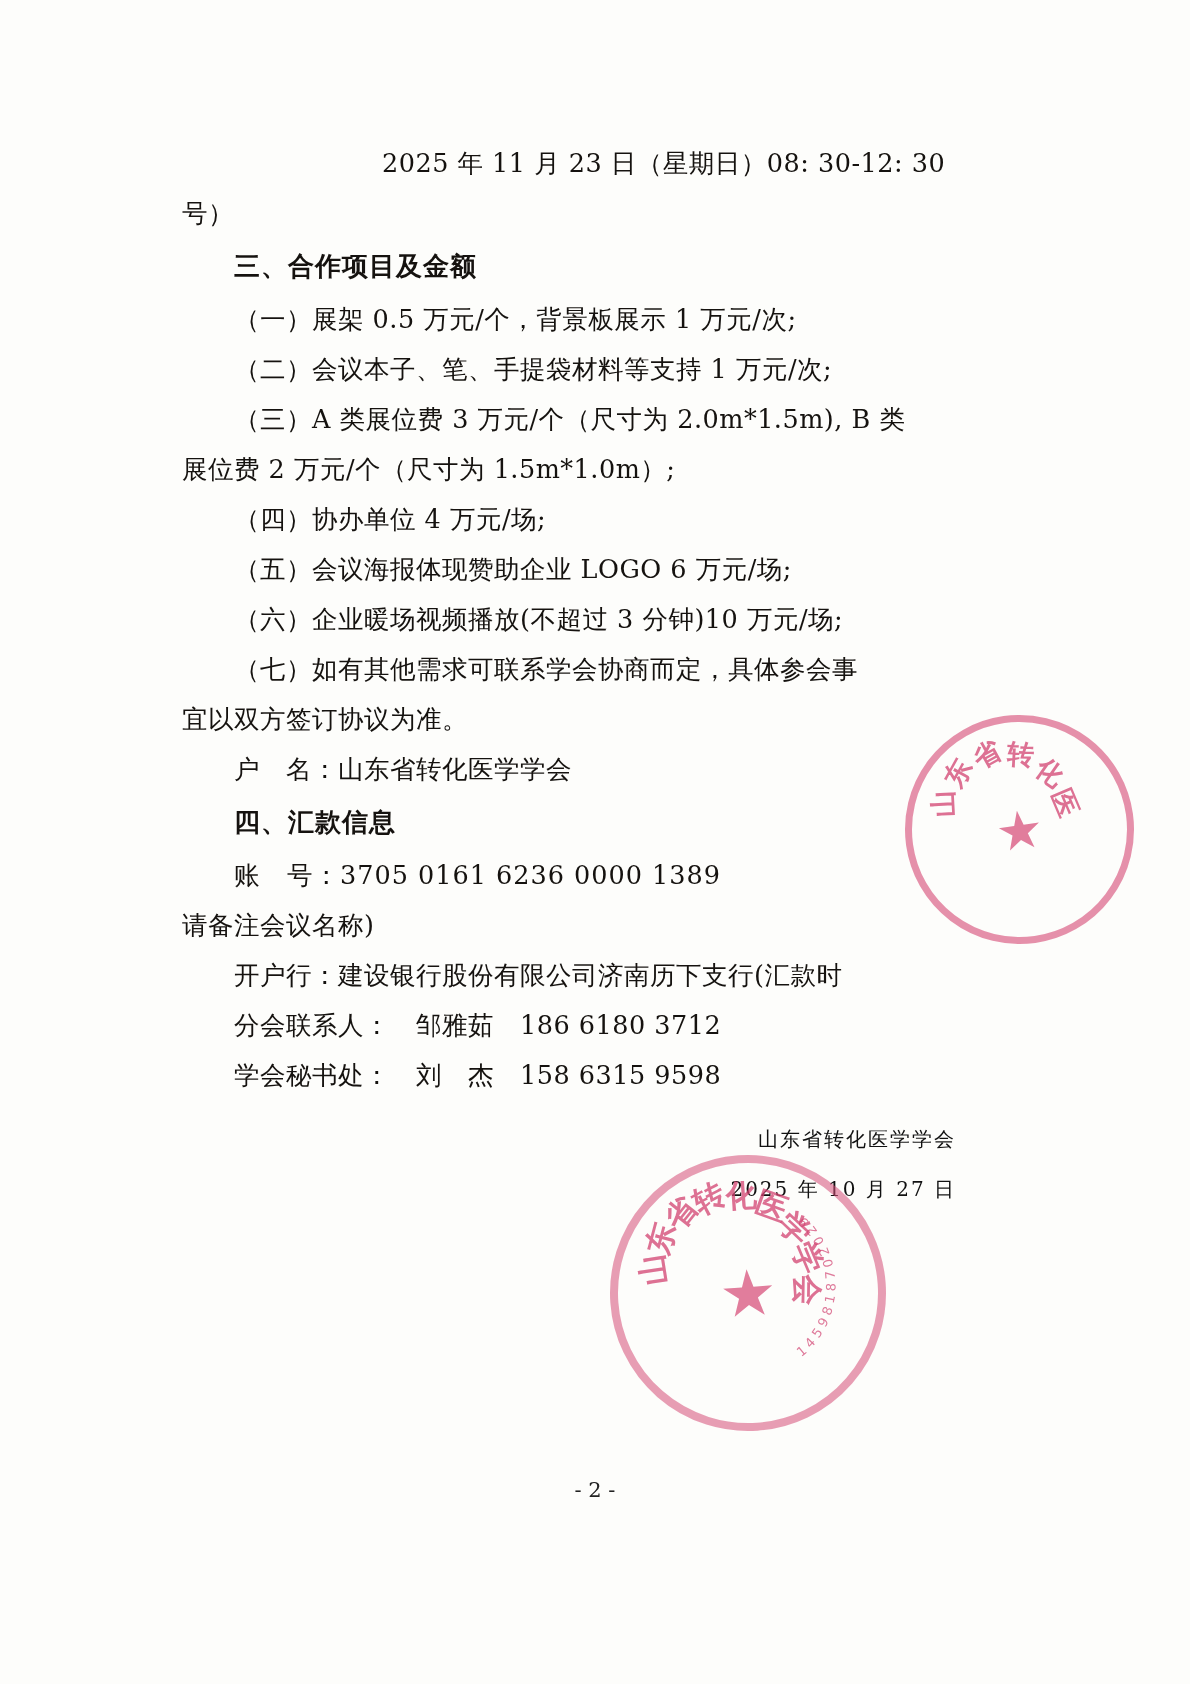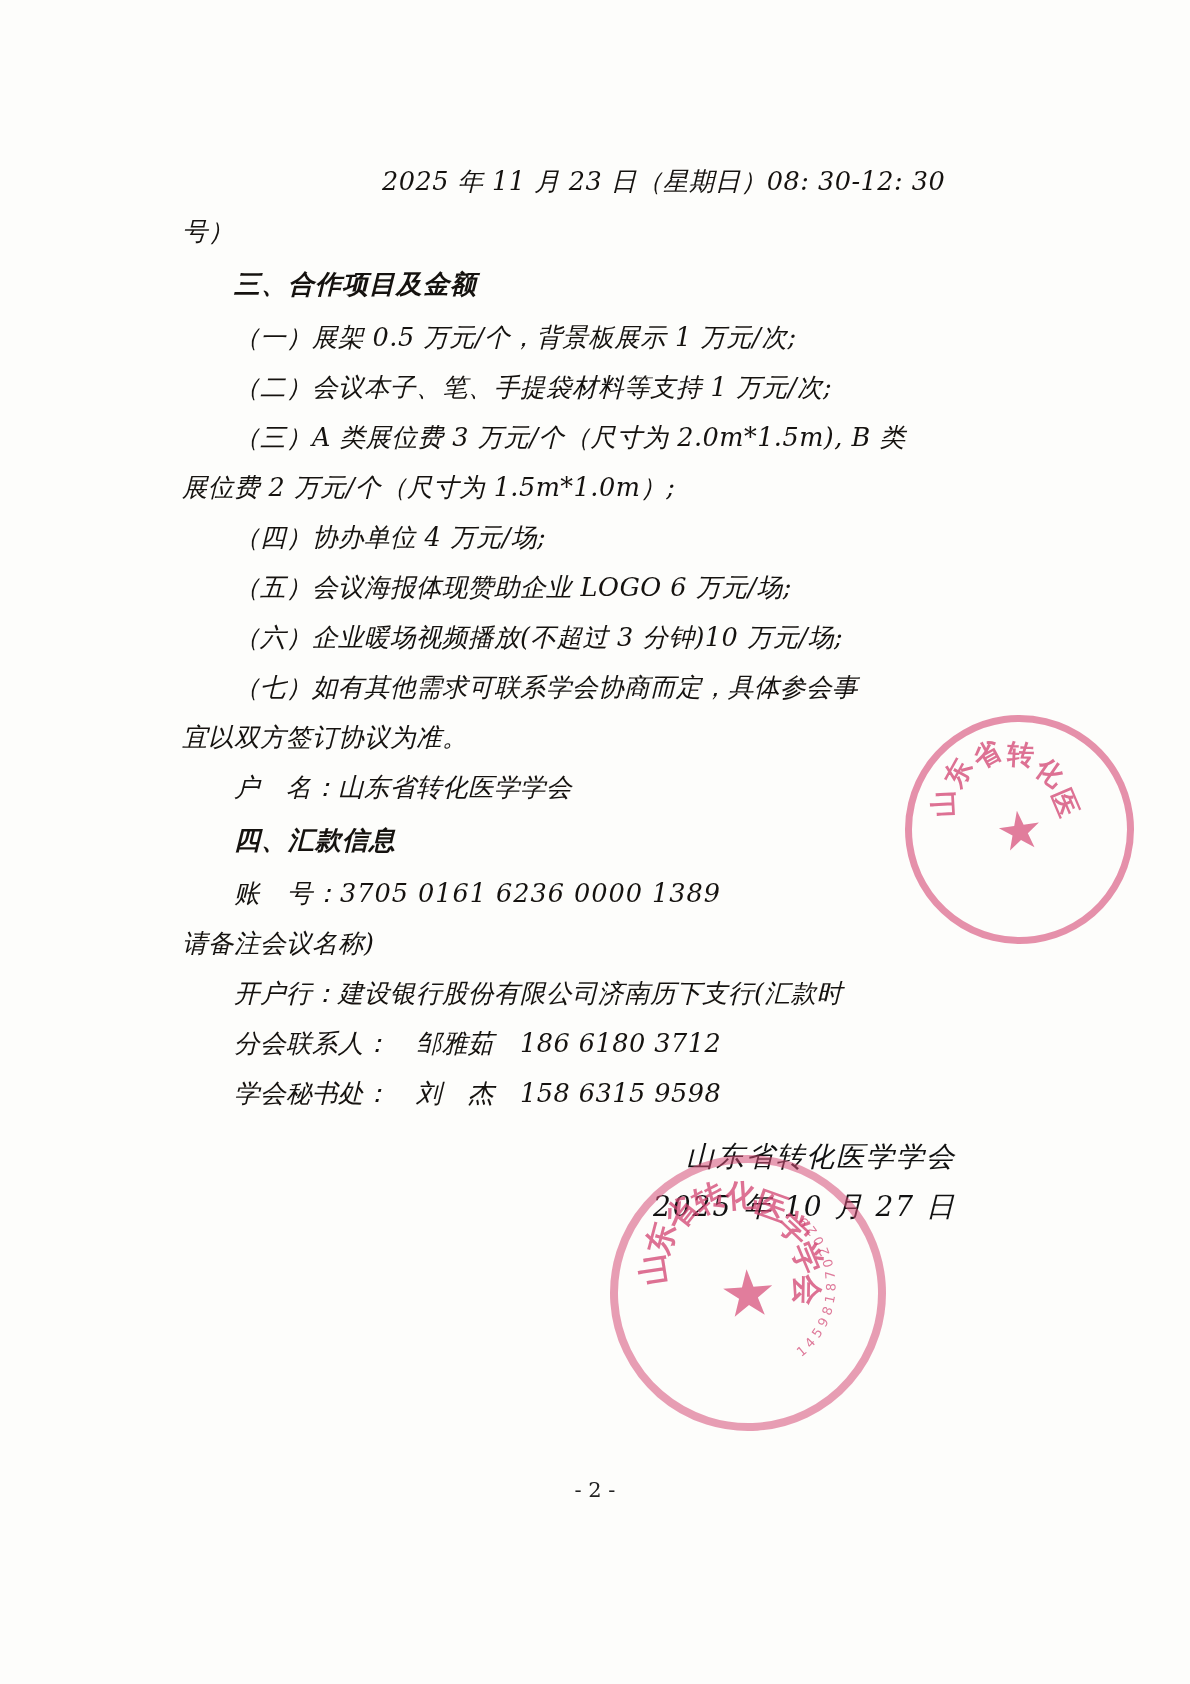--- a/index.html
+++ b/index.html
@@ -18,23 +18,22 @@
   .page {
     position: absolute;
     left: 0; top: 0;
     width: 1190px;
     height: 1684px;
     background: #fdfdfb;
   }
   .content {
     position: absolute;
     left: 182px;
-    top: 156px;
+    top: 138px;
     width: 830px;
-    font-style: italic;
   }
   .line {
     font-size: 25.5px;
     line-height: 50px;
     letter-spacing: 0.5px;
     white-space: pre-wrap;
     color: #15120f;
   }
   .indent {
     text-indent: 52px;
@@ -48,21 +47,21 @@
   }
   .center-date {
     text-indent: 200px;
   }
   .sig-block {
     margin-top: 14px;
     text-align: right;
     padding-right: 56px;
   }
   .sig-line {
-    font-size: 28px;
+    font-size: 20px;
     line-height: 50px;
     letter-spacing: 2px;
   }
   .page-number {
     position: absolute;
     left: 0;
     top: 1478px;
     width: 1190px;
     text-align: center;
     font-size: 21px;

